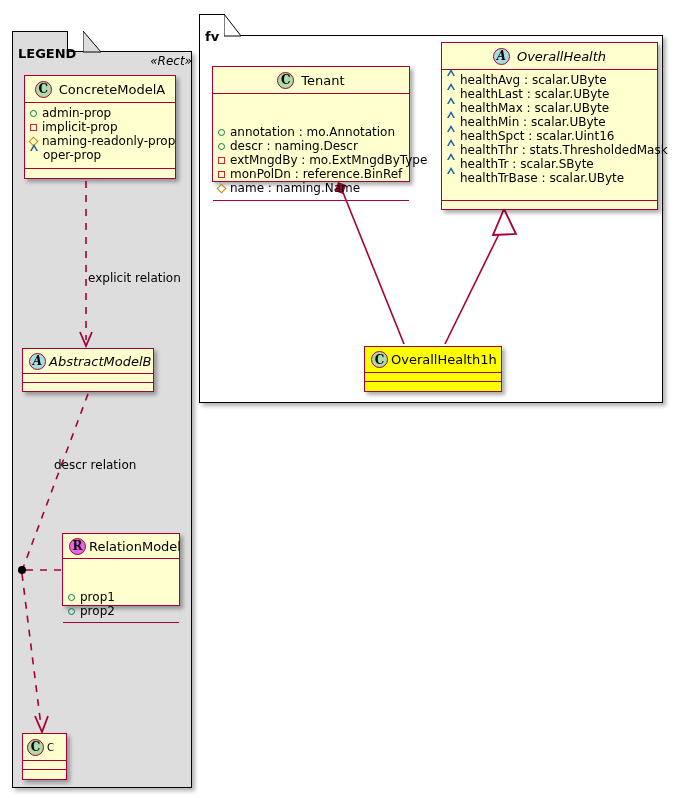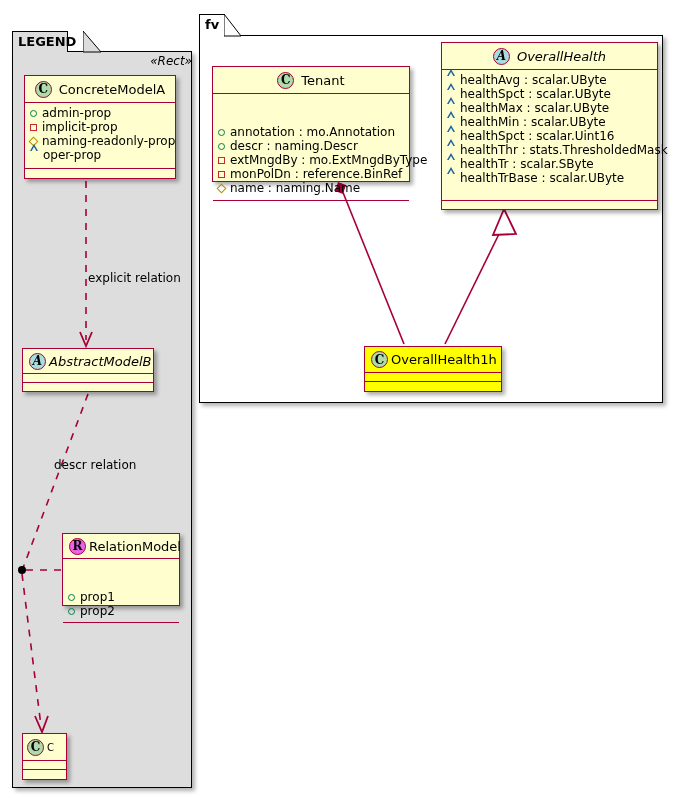--- a/index.html
+++ b/index.html
@@ -23,21 +23,21 @@
   
   .pkg-tab {
     position: absolute;
     background: #ddddde;
     border: 1px solid #000000;
     border-bottom: none;
     box-sizing: border-box;
     font-weight: bold;
     font-size: 13px;
     line-height: 20px;
-    padding: 0 6px 0 5px;
+    padding: 12px 6px 0 5px;
     z-index: 3;
   }
   .pkg-tab.plain {
     background: #ffffff;
   }
   .pkg-body {
     position: absolute;
     border: 1px solid #000000;
     box-sizing: border-box;
     box-shadow: 3px 3px 4px rgba(0,0,0,0.30);
@@ -302,21 +302,21 @@
     <span class="badge a">A</span>
     <span class="uml-name italic">OverallHealth</span>
   </div>
   <div class="uml-attrs" style="height:131px;">
     <div class="attr-row">
       <span class="g g-triangle"></span>
       <span>healthAvg : scalar.UByte</span>
     </div>
     <div class="attr-row">
       <span class="g g-triangle"></span>
-      <span>healthSpct : scalar.UByte</span>
+      <span>healthLast : scalar.UByte</span>
     </div>
     <div class="attr-row">
       <span class="g g-triangle"></span>
       <span>healthMax : scalar.UByte</span>
     </div>
     <div class="attr-row">
       <span class="g g-triangle"></span>
       <span>healthMin : scalar.UByte</span>
     </div>
     <div class="attr-row">

